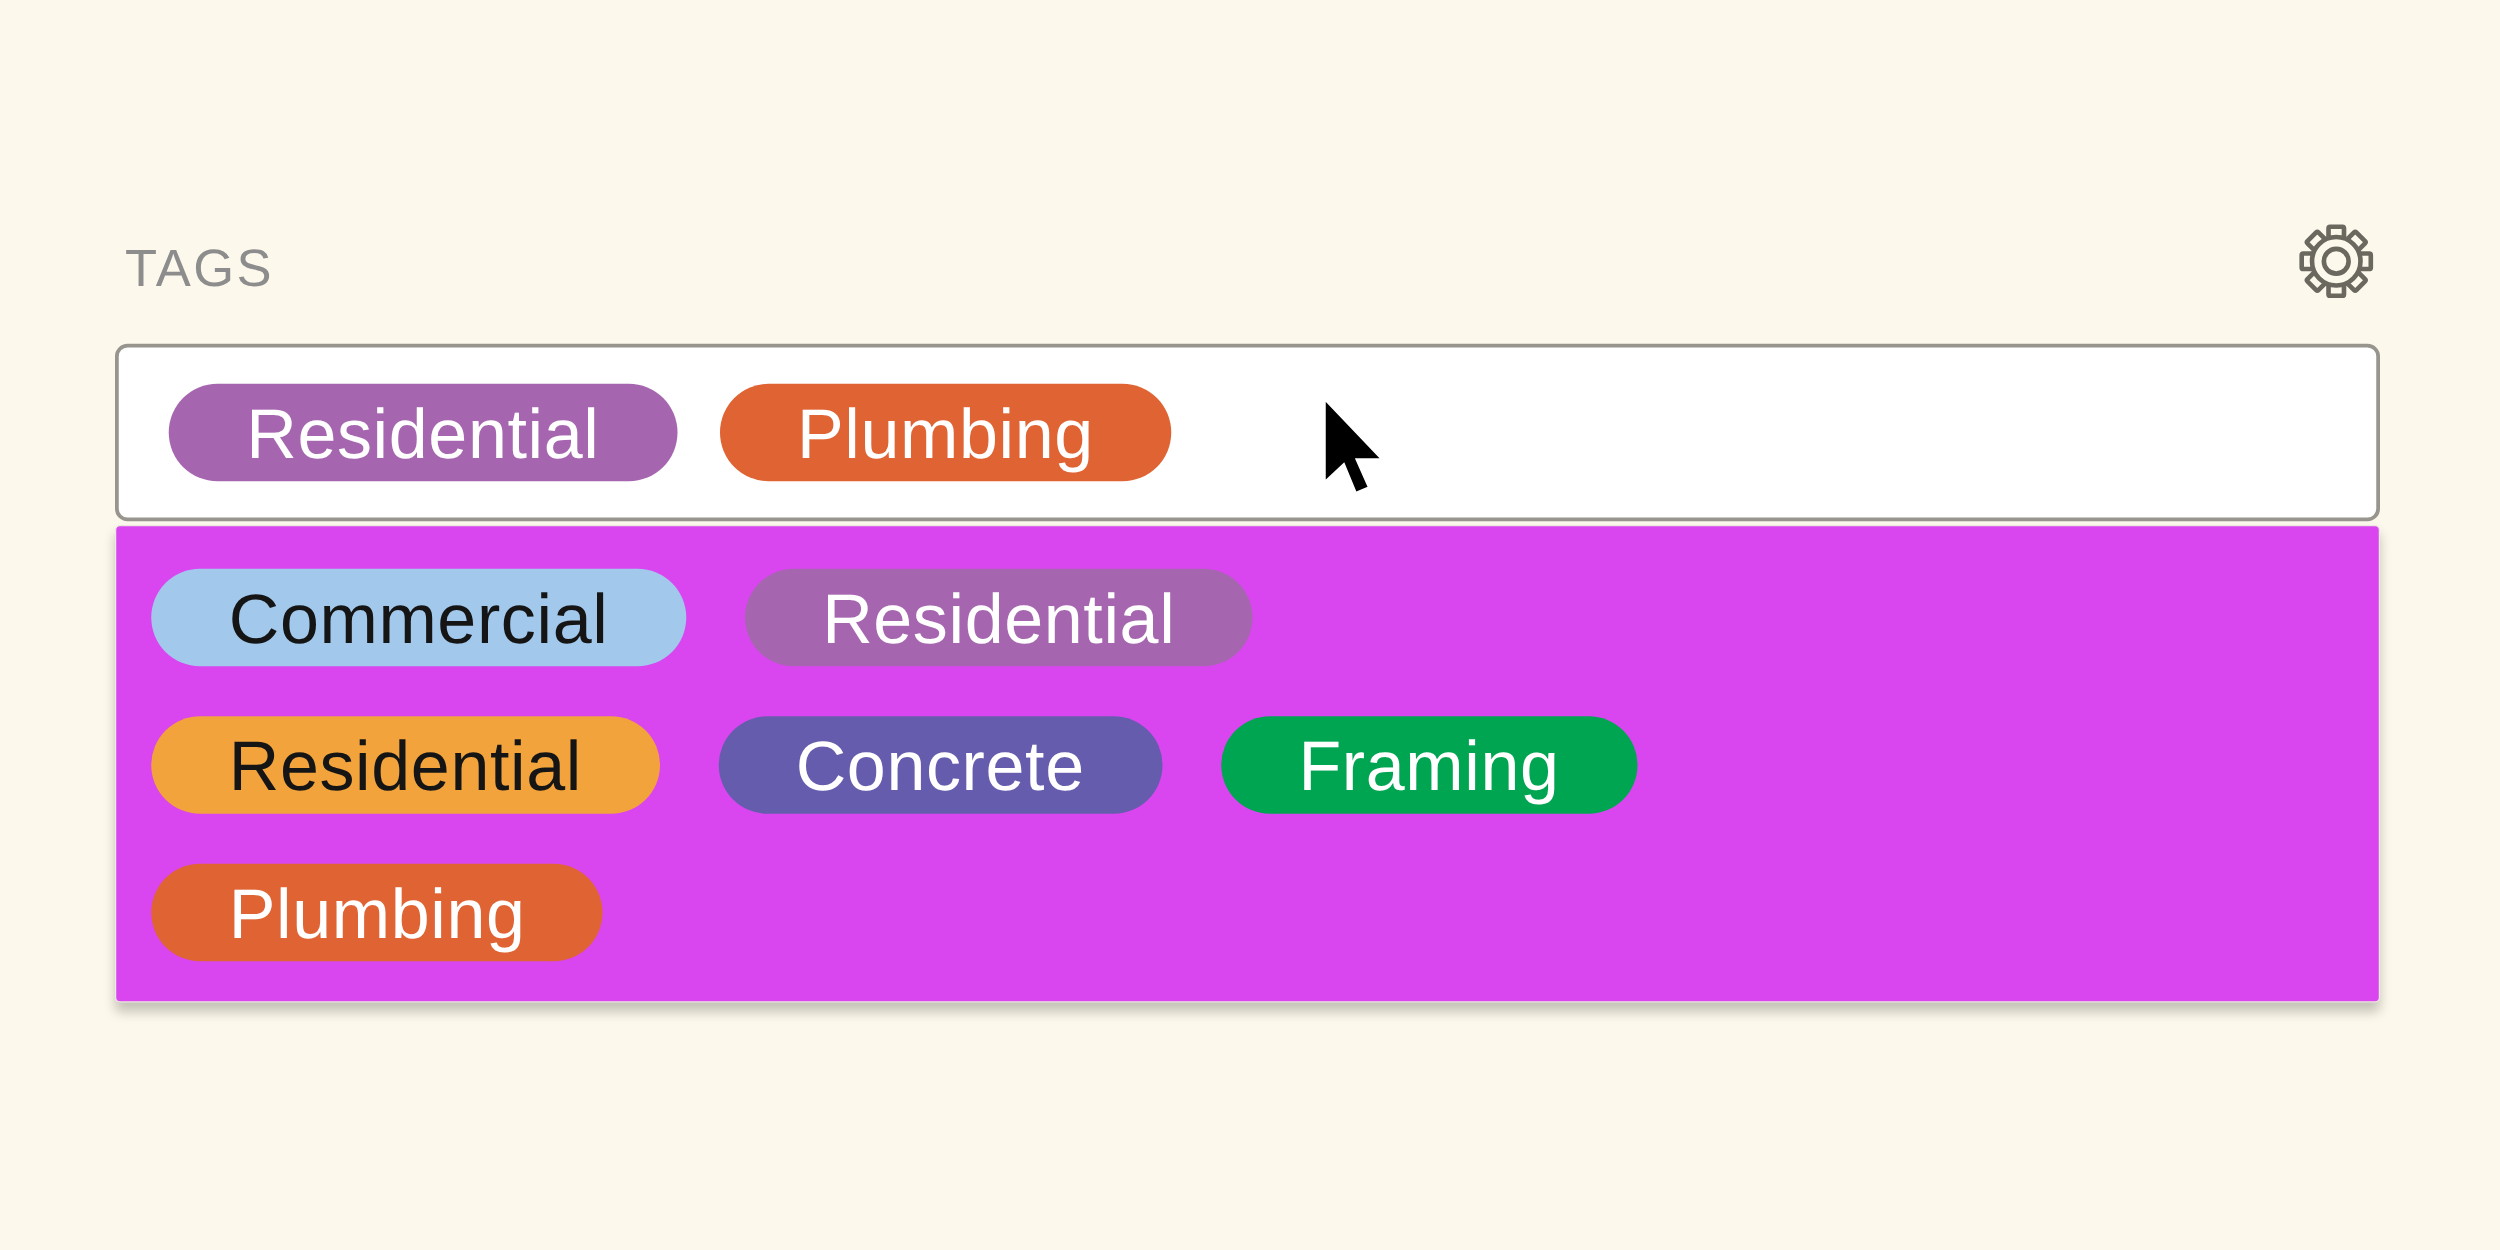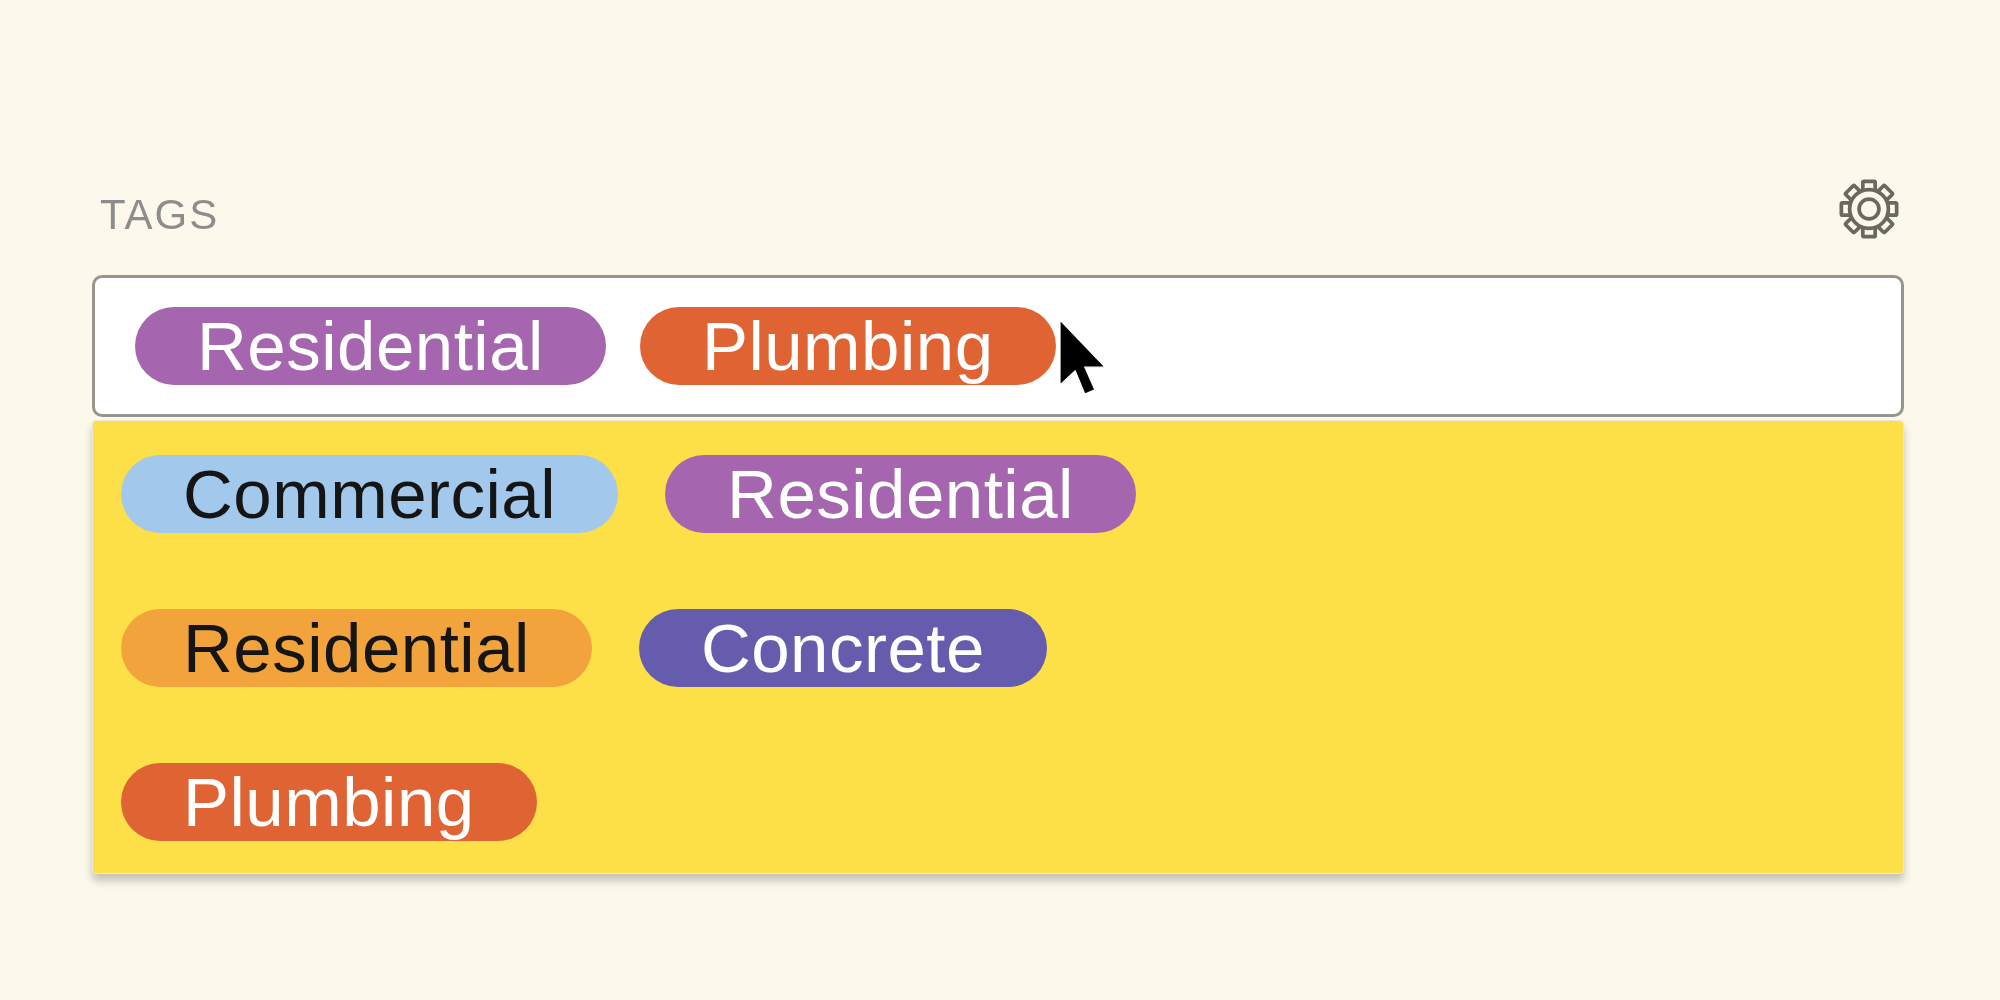--- a/index.html
+++ b/index.html
@@ -48,42 +48,42 @@
     align-items: center;
     padding: 0 40px;
     gap: 34px;
   }
   .dropdown-panel {
     position: absolute;
     left: 92px;
     top: 372px;
     width: 1812px;
     box-sizing: border-box;
-    background: #fde047;
+    background: #d946ef;
     border: 1px solid #EBE8DF;
     border-radius: 4px;
     box-shadow: 0 7px 9px rgba(0,0,0,0.22);
     padding: 34px 28px 32px 28px;
     display: flex;
     flex-direction: column;
-    gap: 76px;
+    gap: 40px;
   }
   .tag-row {
     display: flex;
     gap: 47px;
     align-items: center;
   }
   .pill {
     display: inline-flex;
     align-items: center;
     justify-content: center;
     height: 78px;
     padding: 0 62px;
     border-radius: 999px;
-    font-size: 69px;
+    font-size: 56px;
     letter-spacing: 0.5px;
     white-space: nowrap;
     cursor: pointer;
     flex: 0 0 auto;
   }
   .mouse-cursor {
     position: absolute;
     left: 1058px;
     top: 270px;
     width: 50px;
@@ -125,20 +125,21 @@
 
   <div class="dropdown-panel">
 
   <div class="tag-row">
         <span class="pill" style="background: rgb(162, 200, 236); color: rgb(21, 21, 21);">Commercial</span>
         <span class="pill" style="background: rgb(166, 102, 175); color: rgb(255, 255, 255);">Residential</span>
       </div>
       <div class="tag-row">
         <span class="pill" style="background: rgb(242, 163, 60); color: rgb(21, 21, 21);">Residential</span>
         <span class="pill" style="background: rgb(101, 92, 173); color: rgb(255, 255, 255);">Concrete</span>
+        <span class="pill" style="background: rgb(0, 165, 81); color: rgb(255, 255, 255);">Framing</span>
       </div>
       <div class="tag-row">
         <span class="pill" style="background: rgb(223, 99, 51); color: rgb(255, 255, 255);">Plumbing</span>
       </div>
     </div>
 
   <svg class="mouse-cursor" viewBox="0 0 25 39" aria-hidden="true">
     <path d="M1 1 L1 33.5 L8.6 26.4 L13.4 38 L18.4 35.9 L13.4 24.6 L23.5 24.6 Z" fill="#000000" stroke="#FFFFFF" stroke-width="0.6"></path>
   </svg>
 

